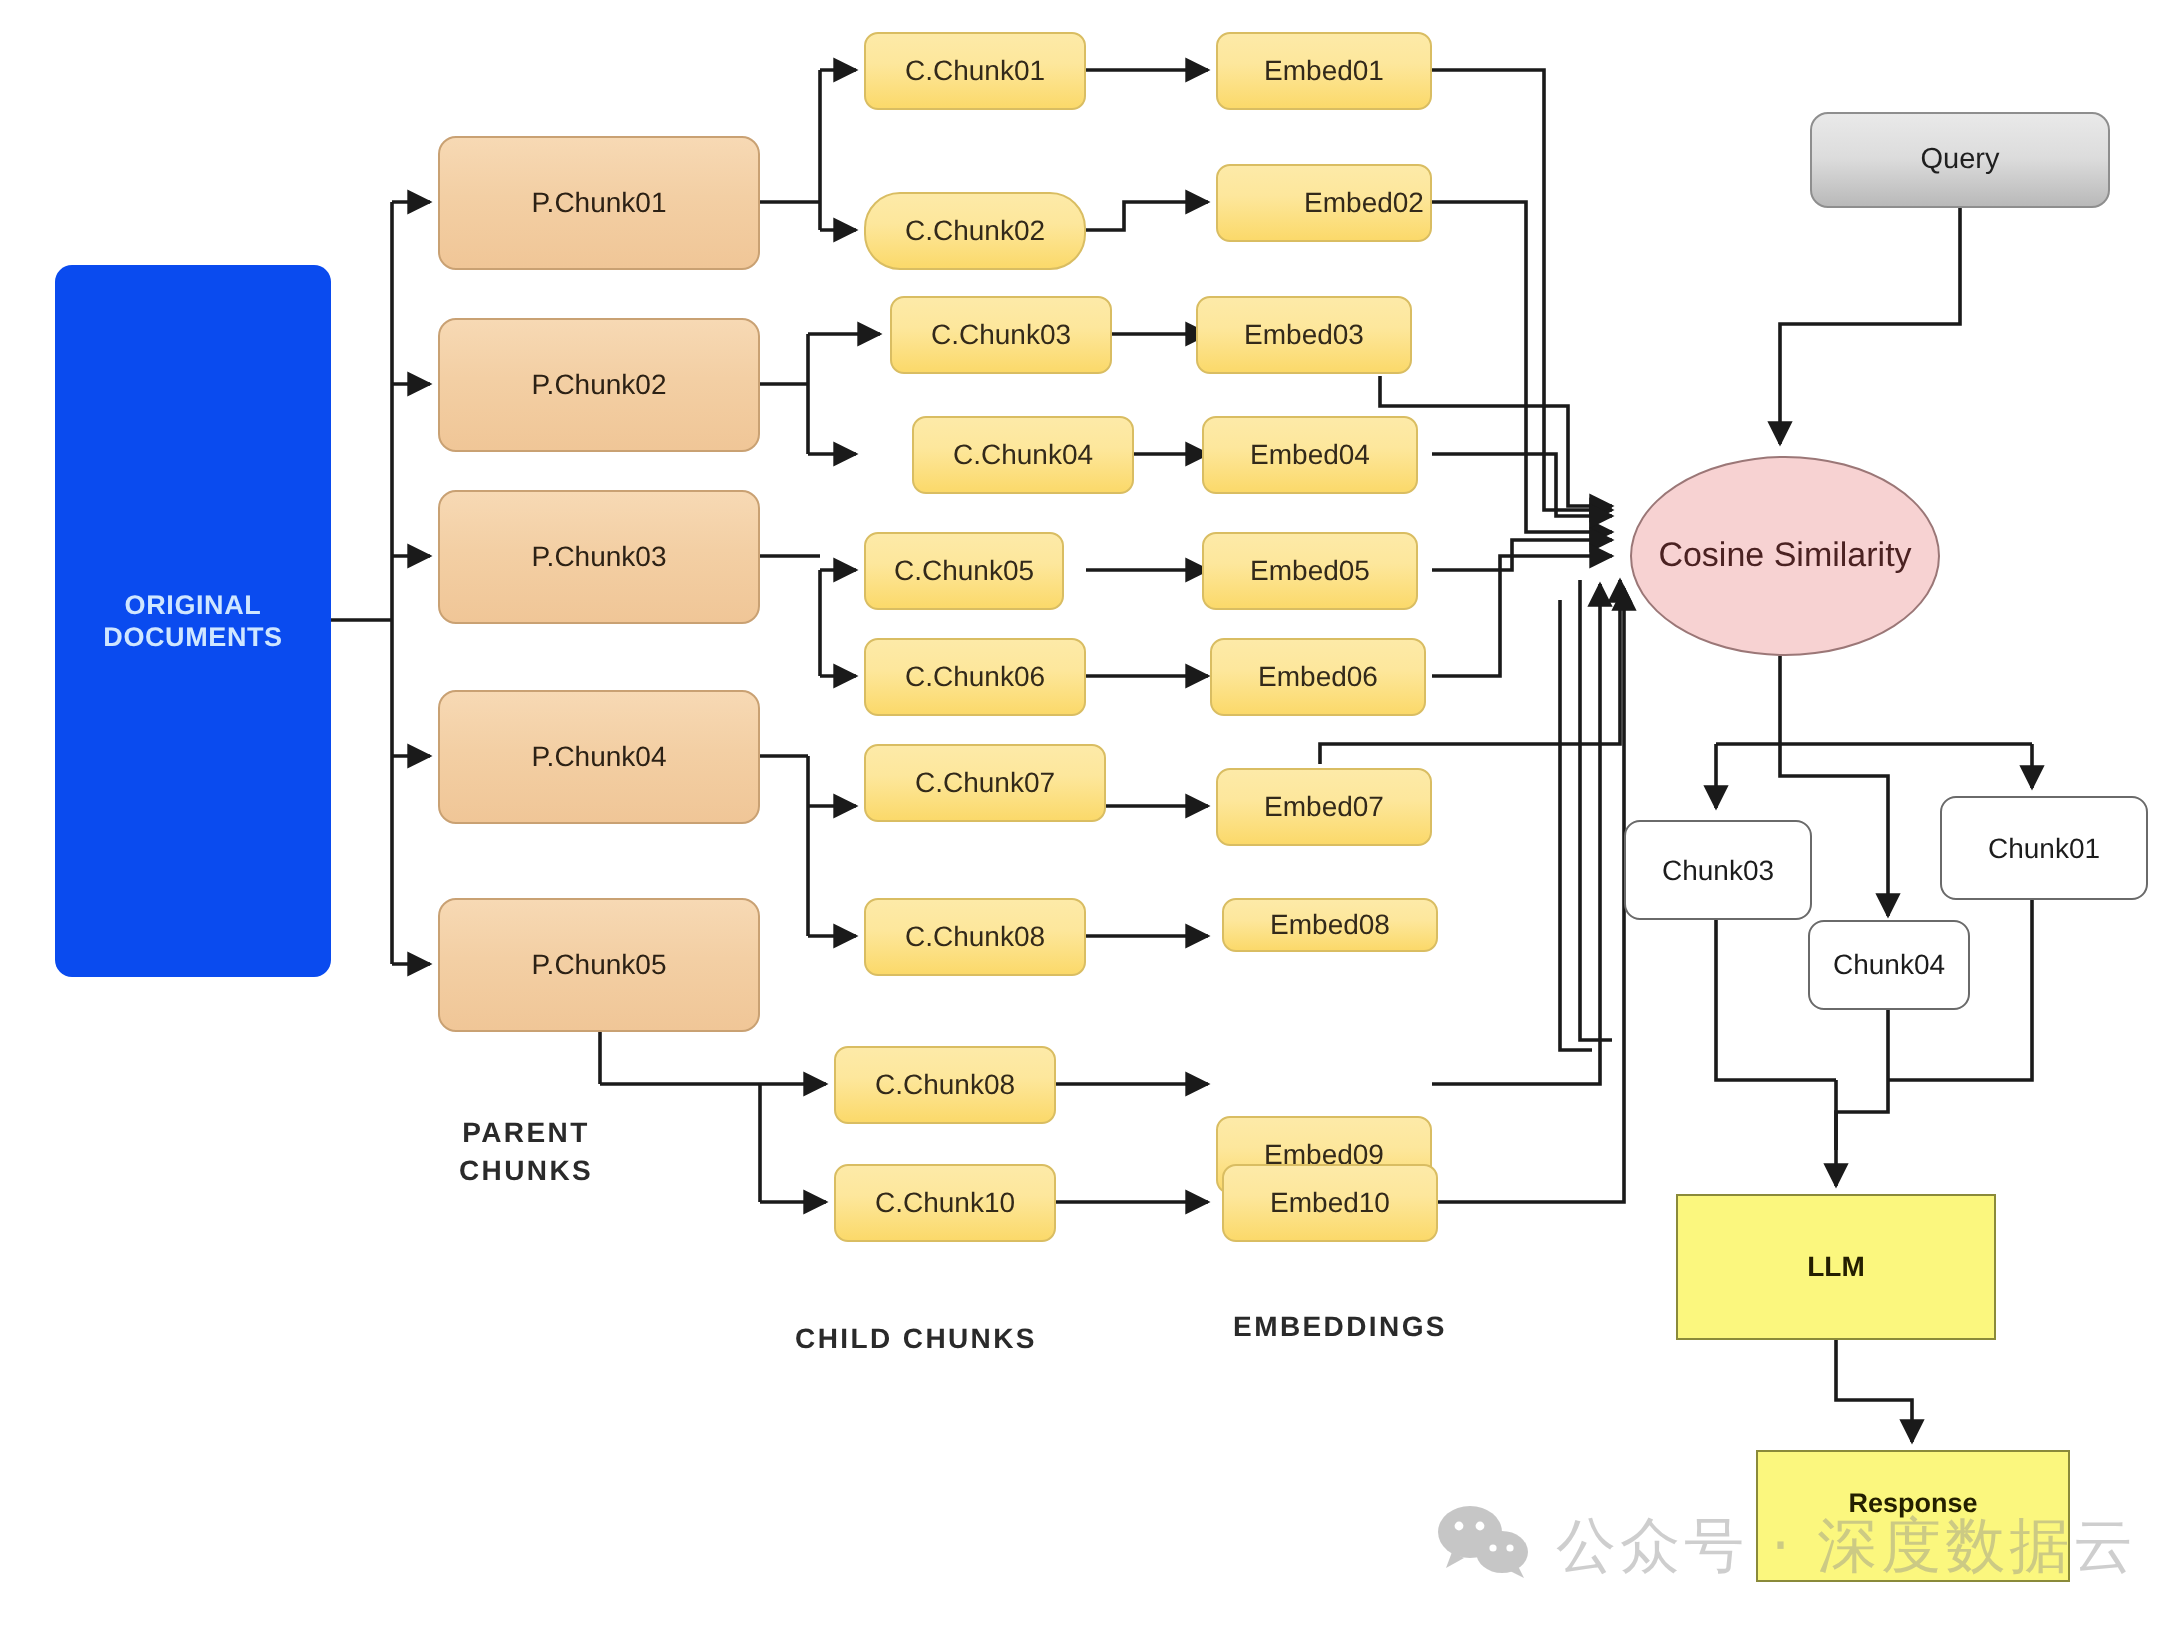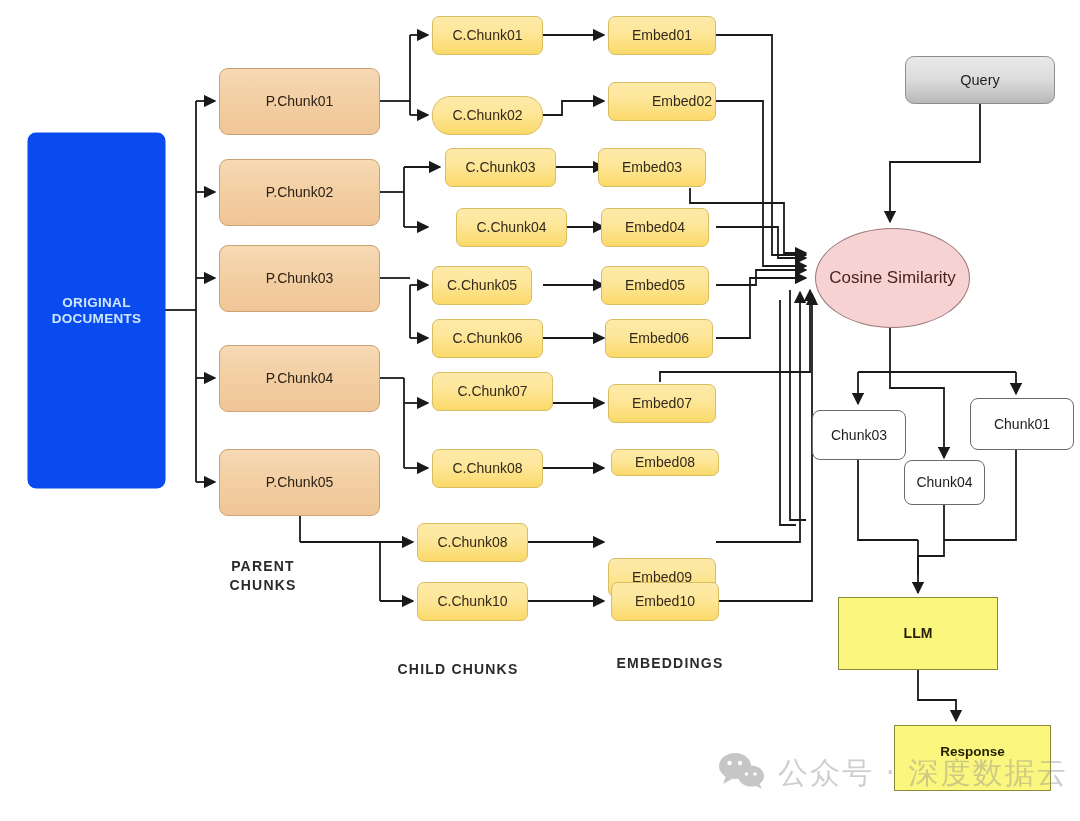--- a/index.html
+++ b/index.html
@@ -272,21 +272,21 @@
   <div class="node n-query" style="left:905px; top:56px; width:150px; height:48px;">Query</div>
 
   <div class="node n-ellipse" style="left:815px; top:228px; width:155px; height:100px;">Cosine Similarity</div>
 
   <div class="node n-white" style="left:812px; top:410px; width:94px; height:50px;">Chunk03</div>
   <div class="node n-white" style="left:904px; top:460px; width:81px; height:45px;">Chunk04</div>
   <div class="node n-white" style="left:970px; top:398px; width:104px; height:52px;">Chunk01</div>
 
   <div class="node n-llm" style="left:838px; top:597px; width:160px; height:73px;">LLM</div>
 
-  <div class="node n-response" style="left:878px; top:725px; width:157px; height:66px;margin-left:16px;">Response</div>
+  <div class="node n-response" style="left:878px; top:725px; width:157px; height:66px;">Response</div>
 
   <div class="caption" style="left:203px; top:557px; width:120px;">
     <div>PARENT</div>
     <div>CHUNKS</div>
   </div>
   <div class="caption" style="left:378px; top:660px; width:160px;">CHILD CHUNKS</div>
   <div class="caption" style="left:590px; top:654px; width:160px;">EMBEDDINGS</div>
 
   <div id="watermark">
     <span class="wm-logo">

